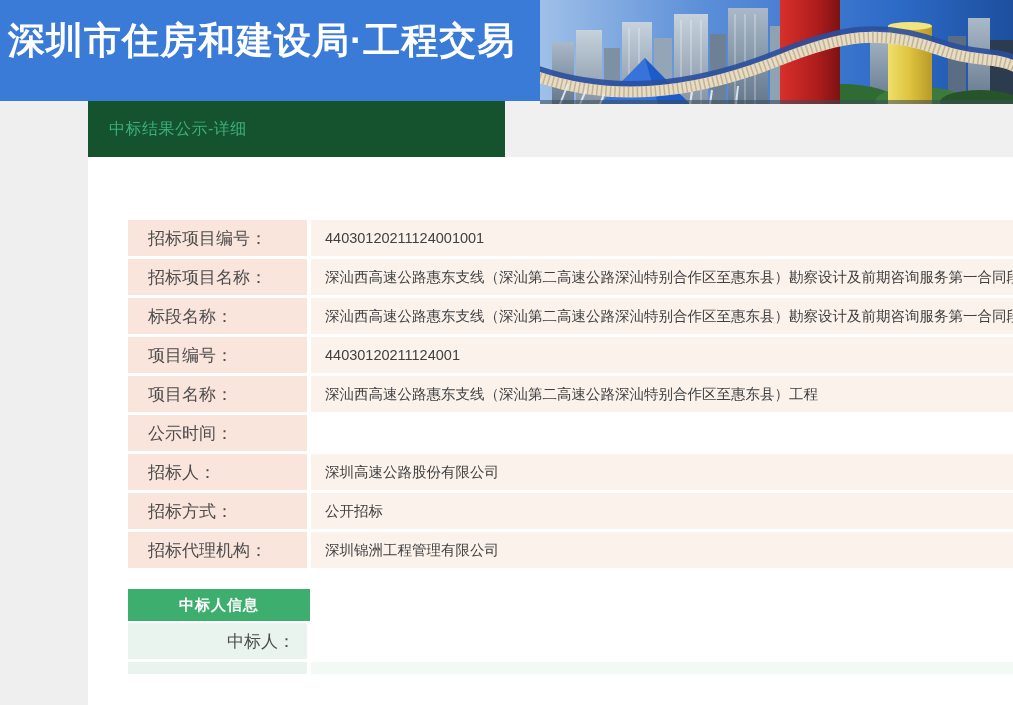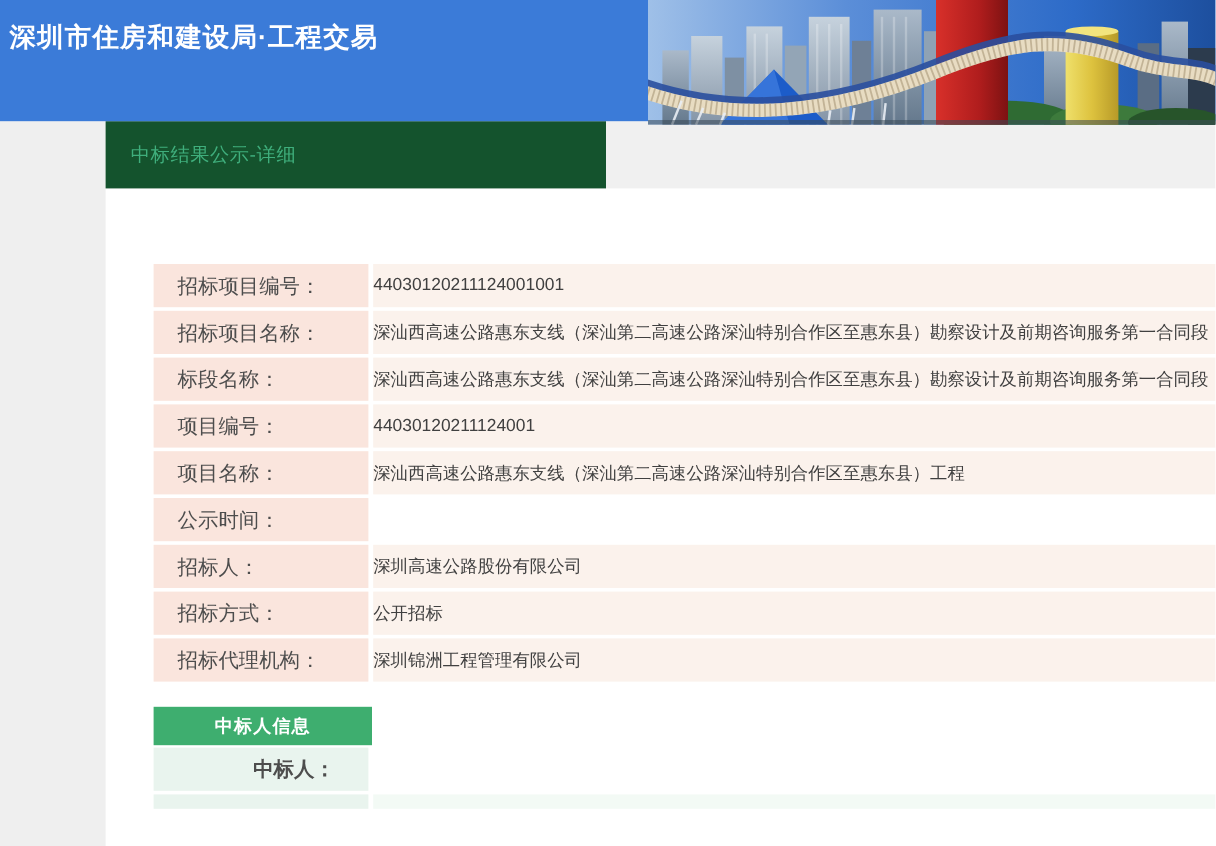--- a/index.html
+++ b/index.html
@@ -9,21 +9,21 @@
     font-family:"Liberation Sans","DejaVu Sans",sans-serif;
     width:1013px; height:705px;
   }
   
   .site-header {
     position:absolute; left:0; top:0; width:1013px; height:101px;
     background:#3b7bd8; z-index:2;
   }
   .site-title {
     position:absolute; left:8px; top:16px;
-    font-size:22px; font-weight:bold; color:#ffffff; letter-spacing:1px;
+    font-size:37px; font-weight:bold; color:#ffffff; letter-spacing:1px;
     white-space:nowrap; z-index:3;
   }
   .banner-art {
     position:absolute; right:0; top:0; width:473px; height:104px; z-index:4;
   }
   
   .side-strip {
     position:absolute; left:0; top:101px; width:88px; height:604px;
     background:#efefef;
   }
@@ -53,25 +53,25 @@
   .section-header.green  { background:#3eae6f; }
   .row { display:flex; margin-bottom:3px; min-height:36px; }
   .cell-label {
     width:179px; flex:0 0 179px; margin-right:4px;
     display:flex; align-items:center;
     font-size:17px; color:#4d4d4d;
   }
   .cell-value {
     flex:1 1 auto; display:flex; align-items:center;
     font-size:14.5px; color:#404040;
-    white-space:nowrap; overflow:hidden;
+    padding-left:14px; white-space:nowrap; overflow:hidden;
   }
   .sec-orange .cell-label { background:#fae5dd; padding-left:20px; }
   .sec-orange .cell-value { background:#fbf2ec; }
-  .sec-green  .cell-label { background:#e9f4ee; justify-content:flex-end; padding-right:28px;font-weight:bold; }
+  .sec-green  .cell-label { background:#e9f4ee; justify-content:flex-end; padding-right:12px; }
   .sec-green  .cell-value { background:#f3faf5; }
   .sec-green  { margin-top:21px; }
   .sec-green  .cell-value.bold { font-weight:bold; color:#222222; font-size:15px; }
   .row-partial { display:flex; margin-top:2px; height:12px; }
   .row-partial .stub-label { width:179px; flex:0 0 179px; margin-right:4px; background:#e9f4ee; }
   .row-partial .stub-value { flex:1; background:#f3faf5; }
 </style>
 </head>
 <body>
 

